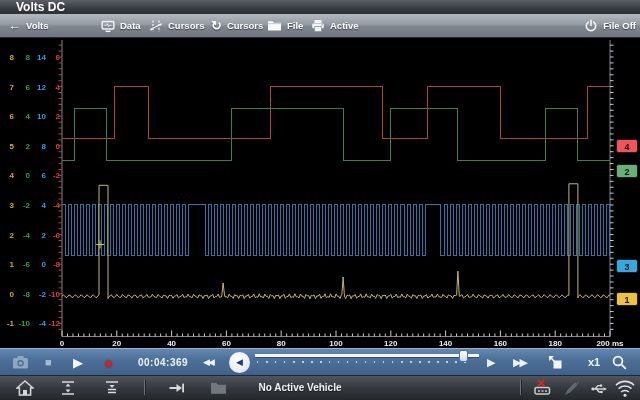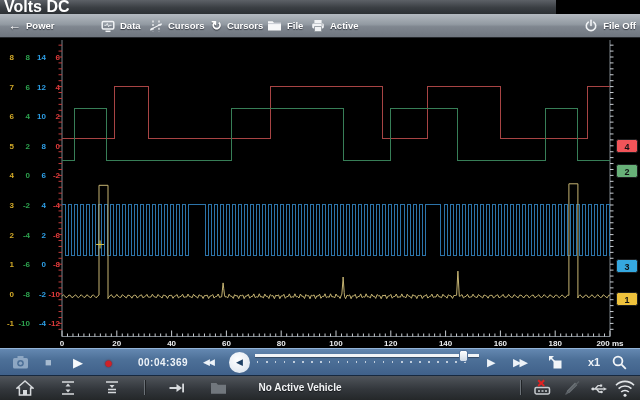--- a/index.html
+++ b/index.html
@@ -1,21 +1,21 @@
 <!DOCTYPE html>
 <html><head>
 <meta charset="utf-8">
 <style>
   html,body{margin:0;padding:0;}
   body{width:640px;height:400px;position:relative;overflow:hidden;background:#000;
        font-family:"Liberation Sans",sans-serif;-webkit-font-smoothing:antialiased;}
   
-  .titlebar{position:absolute;top:0;left:0;width:556px;height:14px;
+  .titlebar{position:absolute;top:0;left:0;width:640px;height:14px;
     background:linear-gradient(#5d6167,#3a3e43 55%,#2c3034);
-    color:#fff;font-size:16px;font-weight:bold;line-height:14px;padding-left:4px;box-sizing:border-box;}
+    color:#fff;font-size:12px;font-weight:bold;line-height:14px;padding-left:16px;box-sizing:border-box;}
   
   .toolbar{position:absolute;top:14px;left:0;width:640px;height:24px;
     background:linear-gradient(#b3b9c0,#929aa2 45%,#7f868f 55%,#6f767f);
     border-bottom:1px solid #24272b;box-sizing:border-box;}
   .tbtn{position:absolute;top:0;height:23px;display:flex;align-items:center;gap:5px;
     color:#fff;font-size:9.5px;font-weight:bold;cursor:default;
     text-shadow:0 1px 1px rgba(30,34,40,.75);}
   .tbtn .glyph{font-size:13px;line-height:13px;font-weight:bold;}
   .tbtn svg{display:block;}
   
@@ -46,21 +46,21 @@
 </head>
 <body>
 
 <div class="titlebar">
   <span>Volts DC</span>
 </div>
 
 <div class="toolbar">
   <div class="tbtn" style="left:8px">
     <span class="glyph">←</span>
-    <span>Power</span>
+    <span>Volts</span>
   </div>
   <div class="tbtn" style="left:101px">
     <span>
         <svg width="14" height="14" viewBox="0 0 14 14">
           <rect x="1.2" y="2.6" width="11.6" height="7.4" rx="1.2" fill="none" stroke="#f1f3f5" stroke-width="1.5"></rect>
           <path d="M4.5 12.3h5" stroke="#f1f3f5" stroke-width="1.5"></path>
           <path d="M3.3 6.3h2l1-1.8 1.3 3.2 1-1.4h2" fill="none" stroke="#f1f3f5" stroke-width="0.9"></path>
         </svg>
       </span>
     <span>Data</span>

